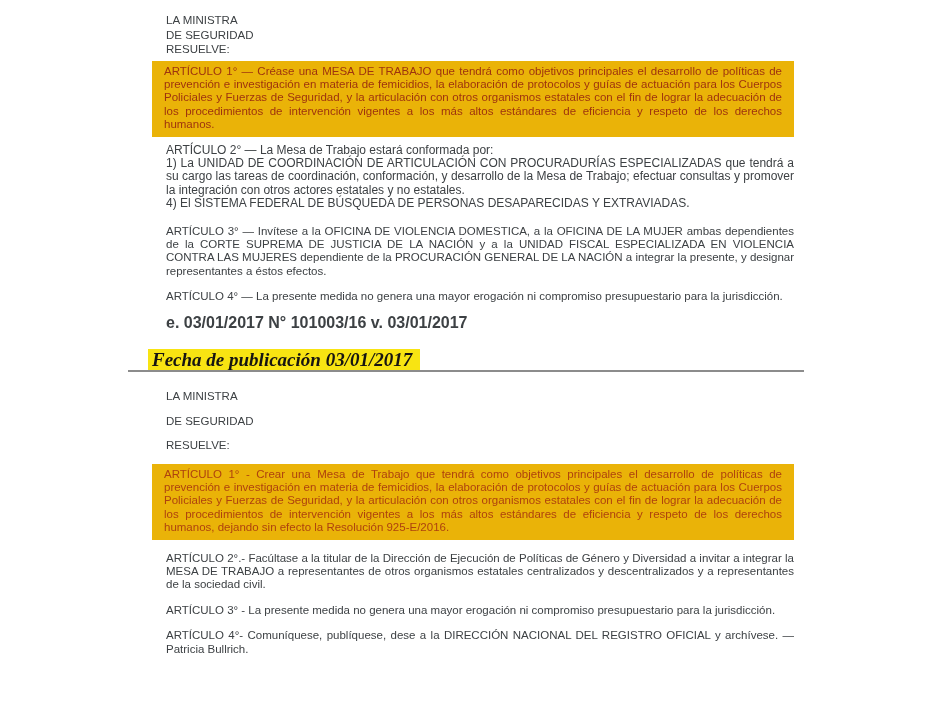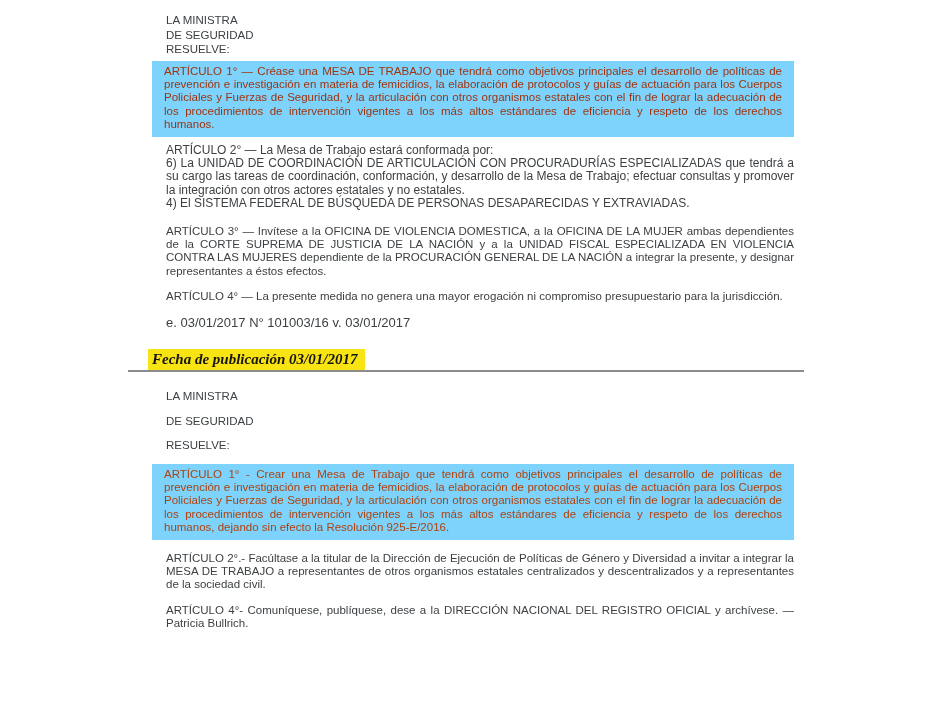--- a/index.html
+++ b/index.html
@@ -17,37 +17,37 @@
   .hdr-tight div{font-size:11.5px;line-height:14.5px;padding-left:14px;}
   .hdr-loose div{font-size:11.5px;line-height:13.5px;padding-left:14px;margin-bottom:11px;}
   .para{
     font-size:11.5px;line-height:13.4px;
     text-align:justify;
     padding-left:14px;
     margin:12px 0 12px 0;
   }
   .list-item{font-size:12px;line-height:13.4px;text-align:justify;padding-left:14px;}
   .hl-block{
-    background:#7dd3fc;
+    background:#eab308;
     color:#9e330e;
     font-size:11.5px;line-height:13.4px;
     text-align:justify;
     padding:4px 12px 5px 12px;
     margin:4px 0 7px 0;
   }
   .hl-block.v2{color:#ae420e;margin-top:2px;margin-bottom:0;}
-  .edicto{font-size:13px;line-height:13.4px;padding-left:14px;margin:0 0 20px 0;}
+  .edicto{font-size:16px;line-height:13.4px;padding-left:14px;margin:0 0 20px 0;font-weight:bold;}
   .fecha-row{margin-left:-4px;}
   .fecha-badge{
     display:inline-block;
     background:#f8e412;
     color:#161412;
     font-family:"Liberation Serif","DejaVu Serif",serif;
     font-weight:bold;font-style:italic;
-    font-size:15px;line-height:17px;
+    font-size:19px;line-height:17px;
     padding:2px 8px 2px 4px;
   }
   .rule{height:2px;background:#8c8c8c;width:685px;margin-left:-24px;margin-top:0px;}
   .gap-after-rule{height:18px;}
   .mb8{margin-bottom:8px;}
   .mb14{margin-bottom:14px;}
 </style>
 </head>
 <body>
 
@@ -58,21 +58,21 @@
       <div class="hdr-tight">
         <div>LA MINISTRA</div>
         <div>DE SEGURIDAD</div>
         <div>RESUELVE:</div>
       </div>
 
       <div class="hl-block">ARTÍCULO 1° — Créase una MESA DE TRABAJO que tendrá como objetivos principales el desarrollo de políticas de prevención e investigación en materia de femicidios, la elaboración de protocolos y guías de actuación para los Cuerpos Policiales y Fuerzas de Seguridad, y la articulación con otros organismos estatales con el fin de lograr la adecuación de los procedimientos de intervención vigentes a los más altos estándares de eficiencia y respeto de los derechos humanos.</div>
 
       <div class="mb14">
         <div class="list-item">ARTÍCULO 2° — La Mesa de Trabajo estará conformada por:</div>
-        <div class="list-item">6) La UNIDAD DE COORDINACIÓN DE ARTICULACIÓN CON PROCURADURÍAS ESPECIALIZADAS que tendrá a su cargo las tareas de coordinación, conformación, y desarrollo de la Mesa de Trabajo; efectuar consultas y promover la integración con otros actores estatales y no estatales.</div>
+        <div class="list-item">1) La UNIDAD DE COORDINACIÓN DE ARTICULACIÓN CON PROCURADURÍAS ESPECIALIZADAS que tendrá a su cargo las tareas de coordinación, conformación, y desarrollo de la Mesa de Trabajo; efectuar consultas y promover la integración con otros actores estatales y no estatales.</div>
         <div class="list-item">4) El SISTEMA FEDERAL DE BÚSQUEDA DE PERSONAS DESAPARECIDAS Y EXTRAVIADAS.</div>
       </div>
 
       <p class="para">ARTÍCULO 3° — Invítese a la OFICINA DE VIOLENCIA DOMESTICA, a la OFICINA DE LA MUJER ambas dependientes de la CORTE SUPREMA DE JUSTICIA DE LA NACIÓN y a la UNIDAD FISCAL ESPECIALIZADA EN VIOLENCIA CONTRA LAS MUJERES dependiente de la PROCURACIÓN GENERAL DE LA NACIÓN a integrar la presente, y designar representantes a éstos efectos.</p>
       <p class="para">ARTÍCULO 4° — La presente medida no genera una mayor erogación ni compromiso presupuestario para la jurisdicción.</p>
       <p class="edicto">e. 03/01/2017 N° 101003/16 v. 03/01/2017</p>
 
       <div class="fecha-row">
         <span class="fecha-badge">Fecha de publicación 03/01/2017</span>
       </div>
@@ -83,18 +83,19 @@
     <section>
       <div class="hdr-loose">
         <div>LA MINISTRA</div>
         <div>DE SEGURIDAD</div>
         <div>RESUELVE:</div>
       </div>
 
       <div class="hl-block v2">ARTÍCULO 1° - Crear una Mesa de Trabajo que tendrá como objetivos principales el desarrollo de políticas de prevención e investigación en materia de femicidios, la elaboración de protocolos y guías de actuación para los Cuerpos Policiales y Fuerzas de Seguridad, y la articulación con otros organismos estatales con el fin de lograr la adecuación de los procedimientos de intervención vigentes a los más altos estándares de eficiencia y respeto de los derechos humanos, dejando sin efecto la Resolución 925-E/2016.</div>
 
       <p class="para mb8">ARTÍCULO 2°.- Facúltase a la titular de la Dirección de Ejecución de Políticas de Género y Diversidad a invitar a integrar la MESA DE TRABAJO a representantes de otros organismos estatales centralizados y descentralizados y a representantes de la sociedad civil.</p>
+      <p class="para mb8">ARTÍCULO 3° - La presente medida no genera una mayor erogación ni compromiso presupuestario para la jurisdicción.</p>
       <p class="para mb8">ARTÍCULO 4°- Comuníquese, publíquese, dese a la DIRECCIÓN NACIONAL DEL REGISTRO OFICIAL y archívese. — Patricia Bullrich.</p>
 
     </section>
 
   </div>
 </div>
 
 </body></html>

